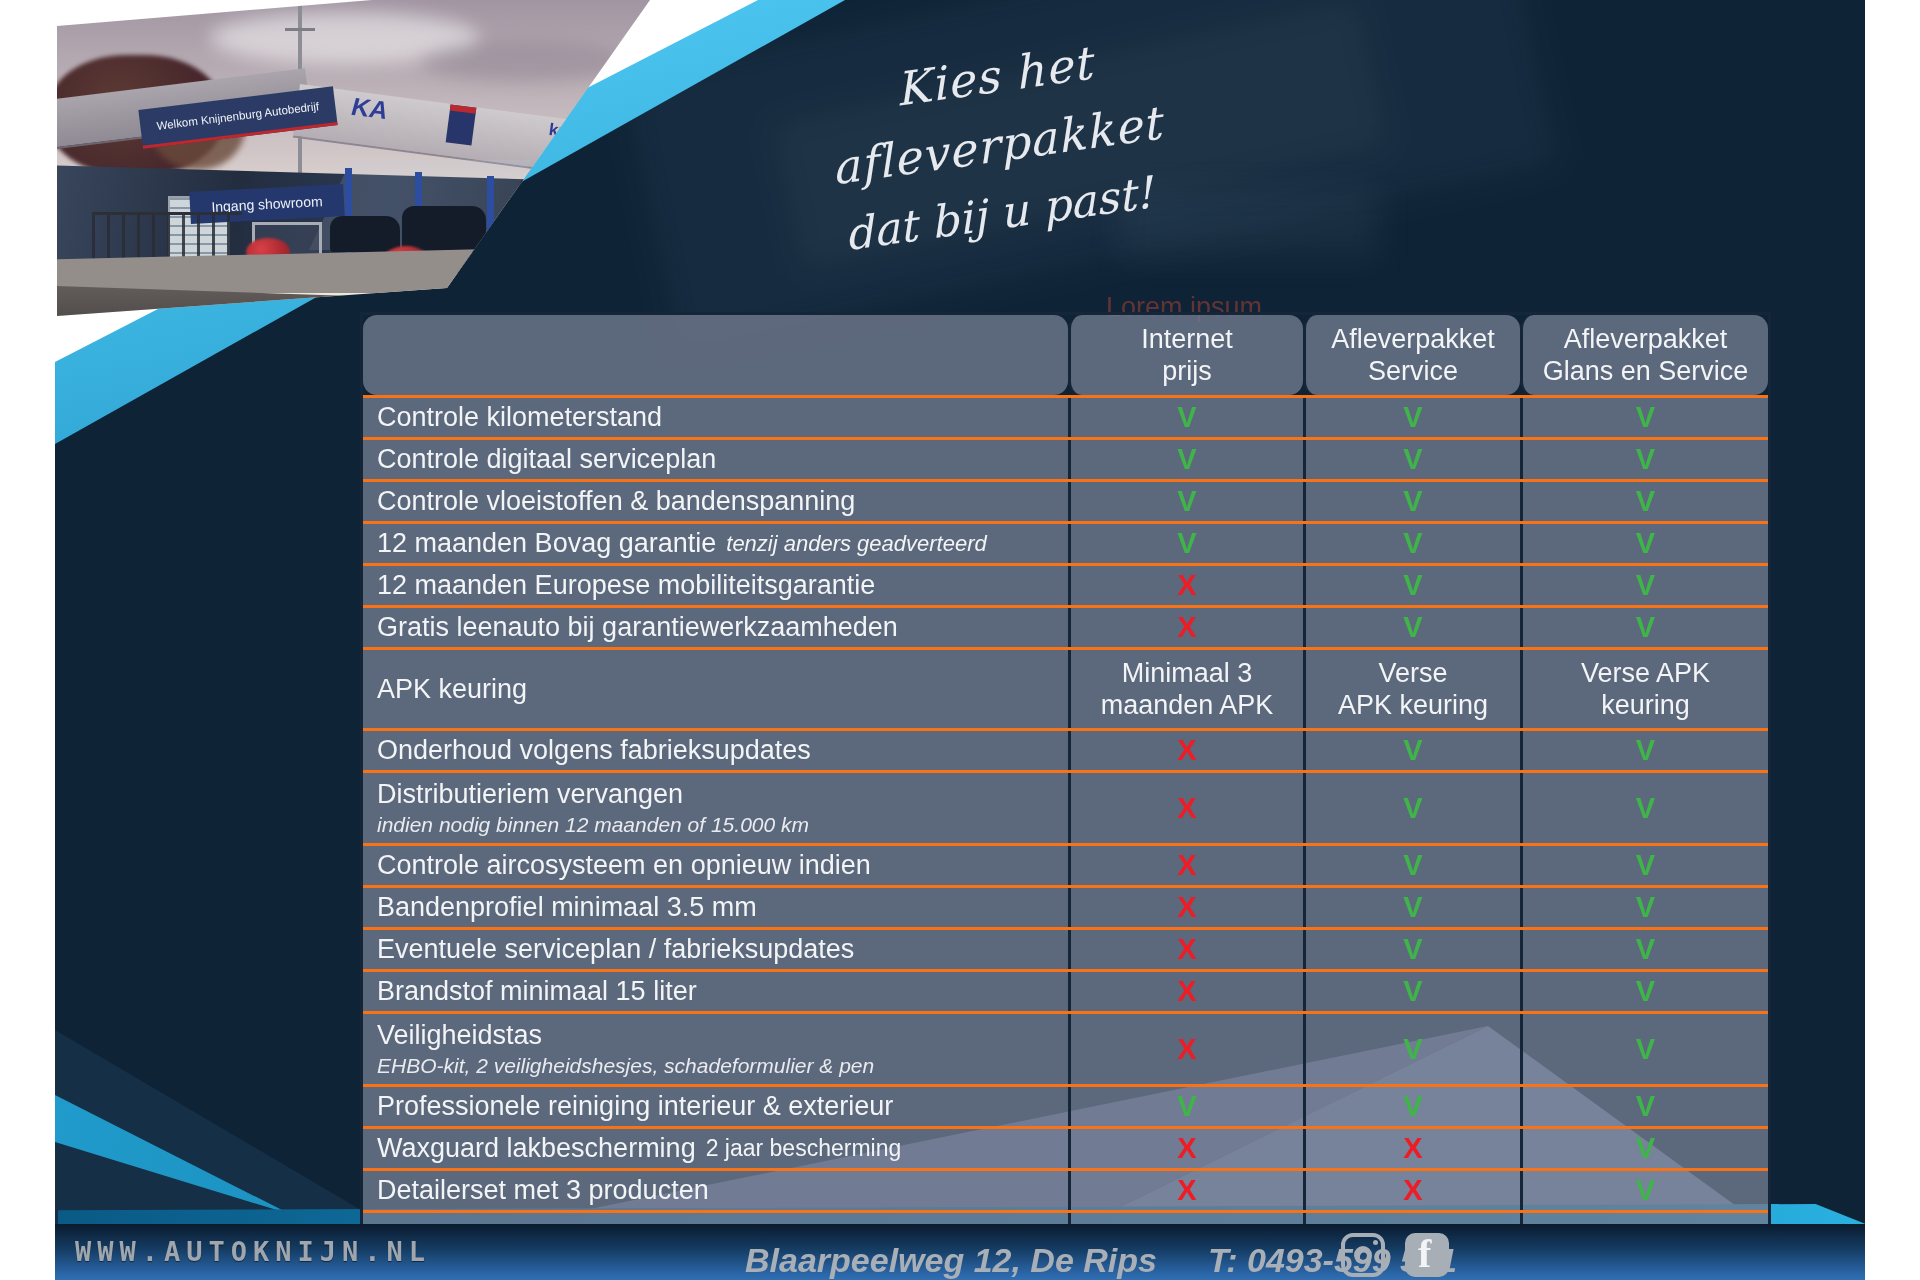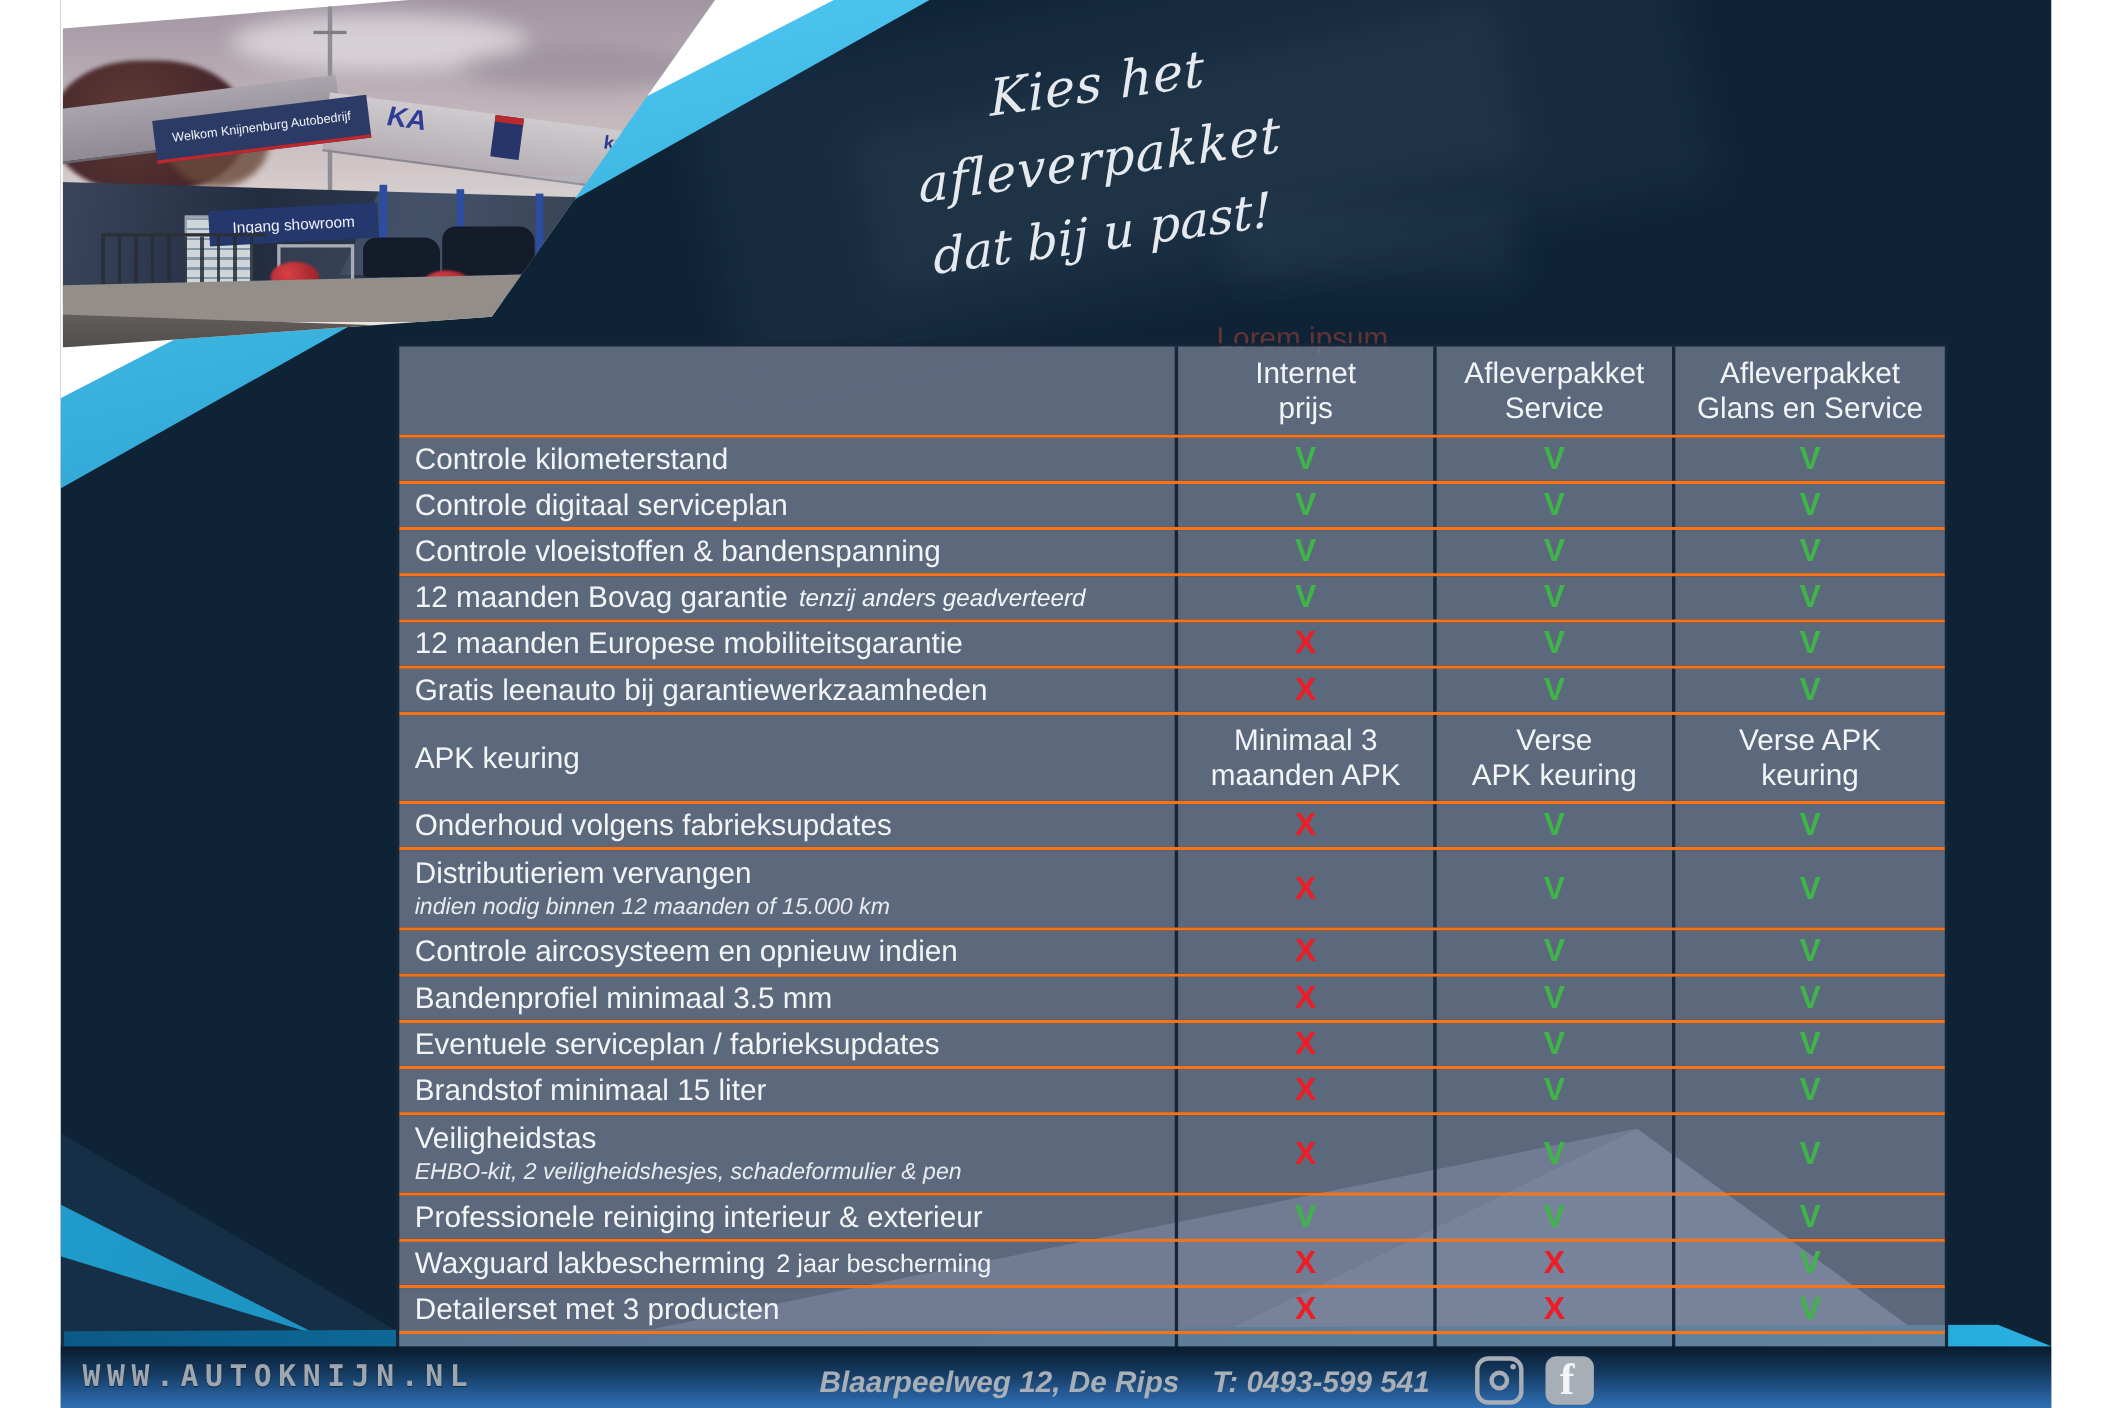--- a/index.html
+++ b/index.html
@@ -103,39 +103,39 @@
   .tbl{left:360px;top:312px;width:1405px;z-index:12;border:3px solid #152638;box-sizing:content-box;}
   .trow{display:flex;border-top:3px solid #f97316;}
   .trow:first-child{border-top:none;}
   .tcell{background:rgba(113,121,143,0.8);box-sizing:border-box;}
   .c-label{width:705px;}
   .c-1{width:235px;border-left:3px solid #152638;}
   .c-2{width:217px;border-left:3px solid #152638;}
   .c-3{width:248px;border-left:3px solid #152638;}
   .h-head{height:80px;} .h-n{height:39px;} .h-sub{height:70px;} .h-apk{height:78px;} .h-kost{height:58px;}
   .head-cell{display:flex;flex-direction:column;align-items:center;justify-content:center;
-    color:#f2f4f6;font-size:27px;line-height:1.2;text-align:center;}
+    color:#f2f4f6;font-size:27px;line-height:1.2;text-align:center;border-radius:14px;}
   .lblcell{display:flex;align-items:center;gap:10px;padding-left:14px;color:#f2f4f6;font-size:27px;}
   .lblcell.subcell{flex-direction:column;align-items:flex-start;justify-content:center;gap:3px;}
   .lblcell .note{font-size:23px;} .lblcell .note.it{font-style:italic;font-size:22px;}
   .lblcell .sub{font-style:italic;font-size:21px;color:#e9ebef;}
   .valcell{display:flex;align-items:center;justify-content:center;text-align:center;}
   .mark-v{color:#3fb549;font-weight:bold;font-size:29px;}
   .mark-x{color:#ee1c25;font-weight:bold;font-size:29px;}
   .lines{color:#f2f4f6;font-size:27px;line-height:1.2;}
   .kost-label{font-size:28px;}
   .kost-val{font-size:33px;color:#fbfcfd;}
 
   
   .footer{left:55px;top:1224px;width:1810px;height:56px;z-index:20;
     background:linear-gradient(180deg,#0a1b2e 0%,#153c63 45%,#2b67a9 90%,#2f6fb2 100%);}
   .site{left:20px;top:12px;font-family:"DejaVu Sans Mono",monospace;font-weight:bold;font-size:27px;
     letter-spacing:6px;color:#9fa6ad;text-shadow:0 1px 1px rgba(0,0,0,0.5);}
-  .addr{left:690px;top:17px;width:560px;display:flex;gap:30px;white-space:nowrap;
-    font-style:italic;font-weight:bold;font-size:27px;color:#a9afb6;}
+  .addr{left:690px;top:17px;width:560px;display:flex;gap:51px;white-space:nowrap;
+    font-style:italic;font-weight:bold;font-size:34px;color:#a9afb6;}
   .icon-ig{left:1286px;top:9px;width:44px;height:44px;border:4px solid #a7aeb6;border-radius:12px;box-sizing:border-box;}
   .icon-ig .lens{position:absolute;left:50%;top:50%;width:18px;height:18px;margin:-9px 0 0 -9px;border:4px solid #a7aeb6;border-radius:50%;box-sizing:border-box;}
   .icon-ig .dot{position:absolute;right:3px;top:3px;width:5px;height:5px;background:#a7aeb6;border-radius:50%;}
   .icon-fb{left:1350px;top:9px;width:44px;height:44px;background:#a7aeb6;border-radius:10px;}
   .icon-fb .f{position:absolute;left:13px;top:-3px;font-family:"Liberation Serif",serif;font-weight:bold;font-size:40px;color:#f2f4f7;}
 
   
   .strip-l{left:0;top:0;width:55px;height:1280px;background:#ffffff;z-index:30;}
   .strip-r{left:1865px;top:0;width:55px;height:1280px;background:#ffffff;z-index:30;}
 </style>

